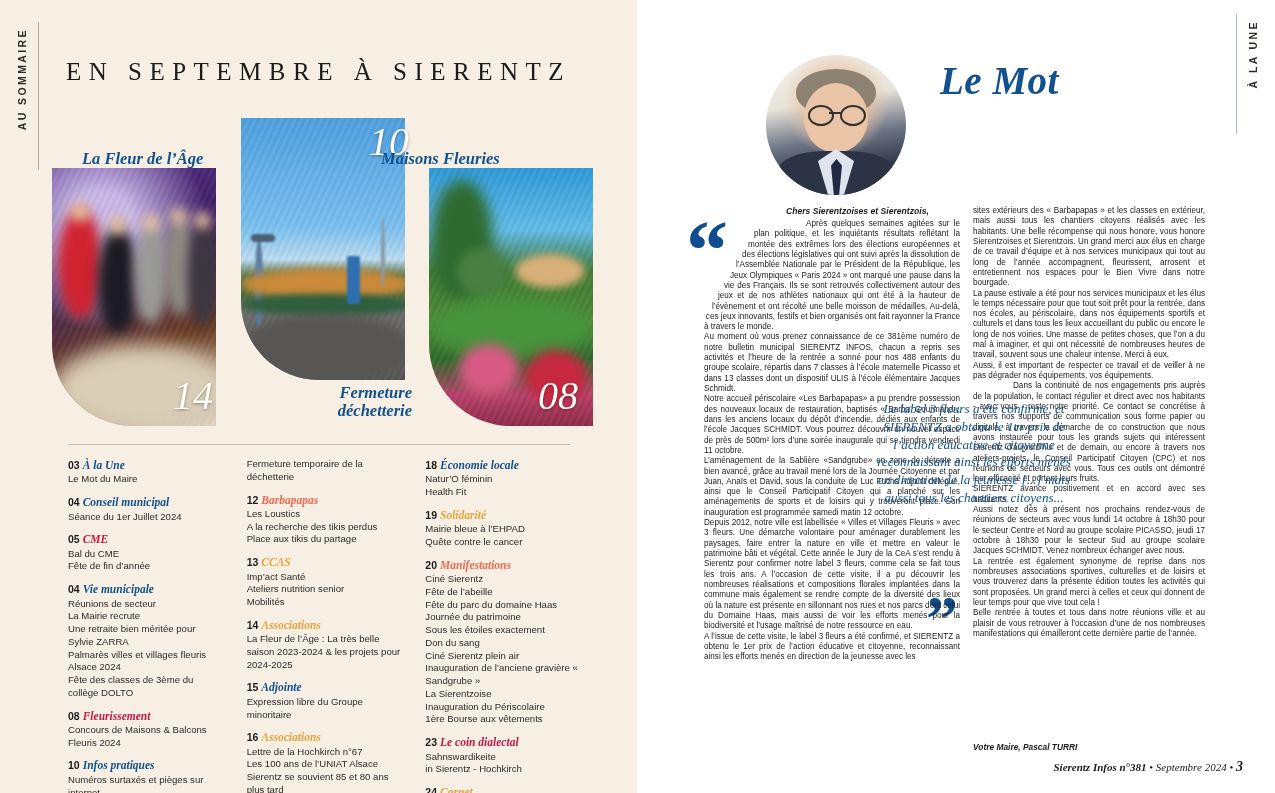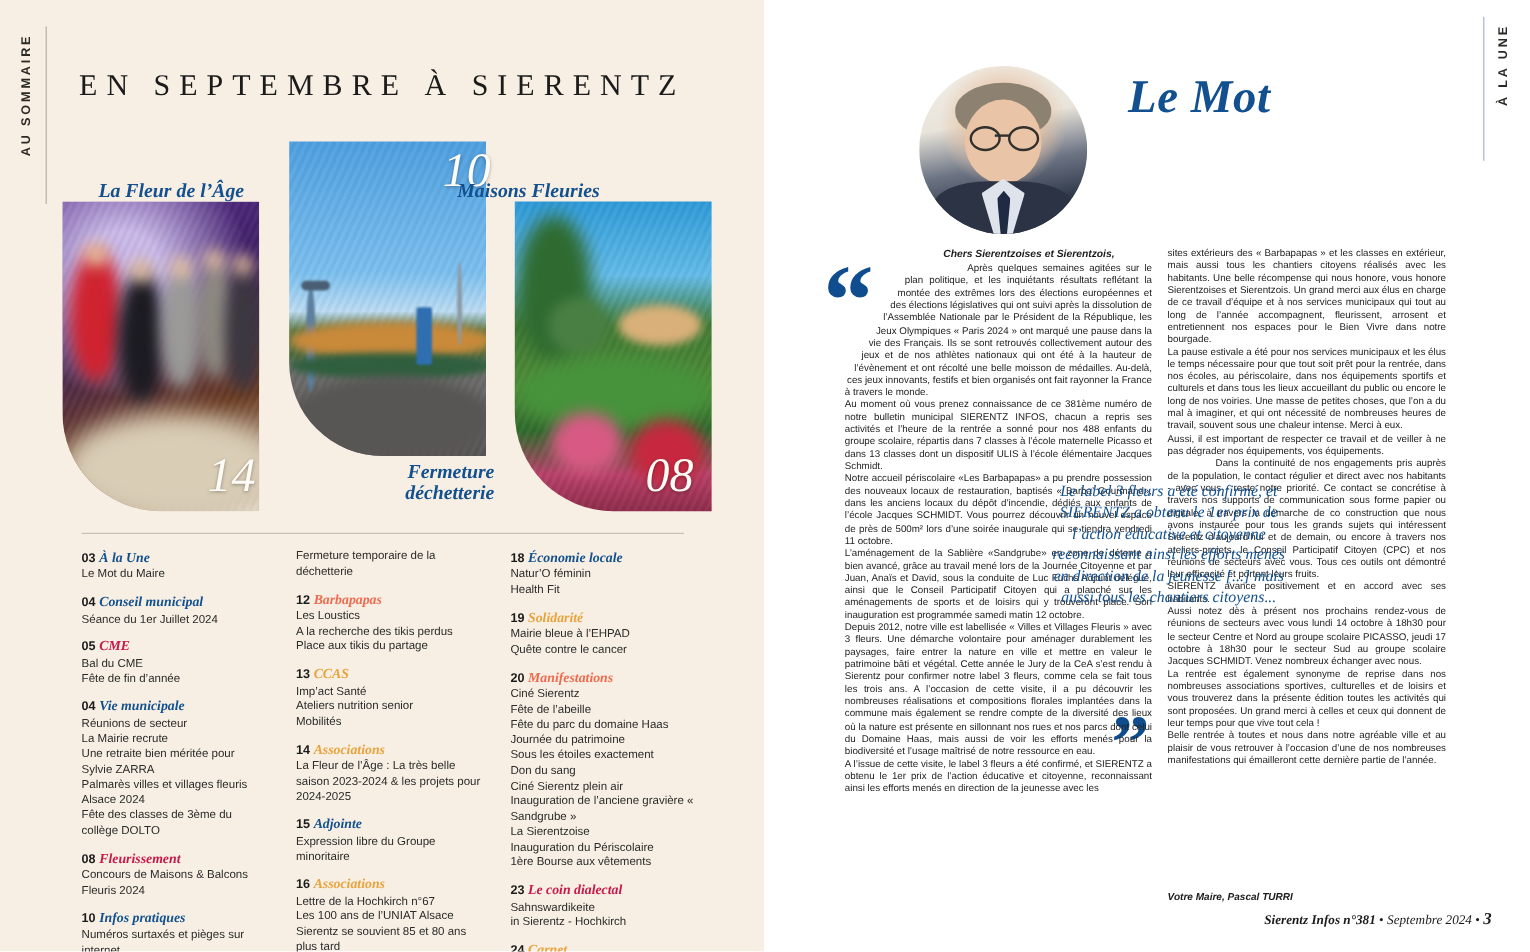--- a/index.html
+++ b/index.html
@@ -415,21 +415,21 @@
     </div>
 
   <div class="col-b" id="col-b">
       <p>sites extérieurs des « Barbapapas » et les classes en extérieur, mais aussi tous les chantiers citoyens réalisés avec les habitants. Une belle récompense qui nous honore, vous honore Sierentzoises et Sierentzois. Un grand merci aux élus en charge de ce travail d’équipe et à nos services municipaux qui tout au long de l’année accompagnent, fleurissent, arrosent et entretiennent nos espaces pour le Bien Vivre dans notre bourgade.</p>
       <p>La pause estivale a été pour nos services municipaux et les élus le temps nécessaire pour que tout soit prêt pour la rentrée, dans nos écoles, au périscolaire, dans nos équipements sportifs et culturels et dans tous les lieux accueillant du public ou encore le long de nos voiries. Une masse de petites choses, que l’on a du mal à imaginer, et qui ont nécessité de nombreuses heures de travail, souvent sous une chaleur intense. Merci à eux.</p>
       <p>Aussi, il est important de respecter ce travail et de veiller à ne pas dégrader nos équipements, vos équipements.</p>
       <p style="text-indent: 40px;">Dans la continuité de nos engagements pris auprès de la population, le contact régulier et direct avec nos habitants - avec vous - reste notre priorité. Ce contact se concrétise à travers nos supports de communication sous forme papier ou digitale, à travers la démarche de co construction que nous avons instaurée pour tous les grands sujets qui intéressent Sierentz d’aujourd’hui et de demain, ou encore à travers nos ateliers-projets, le Conseil Participatif Citoyen (CPC) et nos réunions de secteurs avec vous. Tous ces outils ont démontré leur efficacité et portent leurs fruits.</p>
       <p>SIERENTZ avance positivement et en accord avec ses habitants.</p>
       <p>Aussi notez dès à présent nos prochains rendez-vous de réunions de secteurs avec vous lundi 14 octobre à 18h30 pour le secteur Centre et Nord au groupe scolaire PICASSO, jeudi 17 octobre à 18h30 pour le secteur Sud au groupe scolaire Jacques SCHMIDT. Venez nombreux échanger avec nous.</p>
       <p>La rentrée est également synonyme de reprise dans nos nombreuses associations sportives, culturelles et de loisirs et vous trouverez dans la présente édition toutes les activités qui sont proposées. Un grand merci à celles et ceux qui donnent de leur temps pour que vive tout cela !</p>
-      <p>Belle rentrée à toutes et nous dans notre agréable ville et au plaisir de vous retrouver à l’occasion d’une de nos nombreuses manifestations qui émailleront cette dernière partie de l’année.</p>
+      <p>Belle rentrée à toutes et tous dans notre réunions ville et au plaisir de vous retrouver à l’occasion d’une de nos nombreuses manifestations qui émailleront cette dernière partie de l’année.</p>
     </div>
 
   <div class="pullquote">Le label 3 fleurs a été confirmé, et SIERENTZ a obtenu le 1er prix de l’action éducative et citoyenne reconnaissant ainsi les efforts menés en direction de la jeunesse [...] mais aussi tous les chantiers citoyens...</div>
 
   <div class="signature">Votre Maire, Pascal TURRI</div>
 
   <div class="footer">
     <b>Sierentz Infos n°381</b>
     <span>•</span>
     <span class="dt">Septembre 2024</span>

